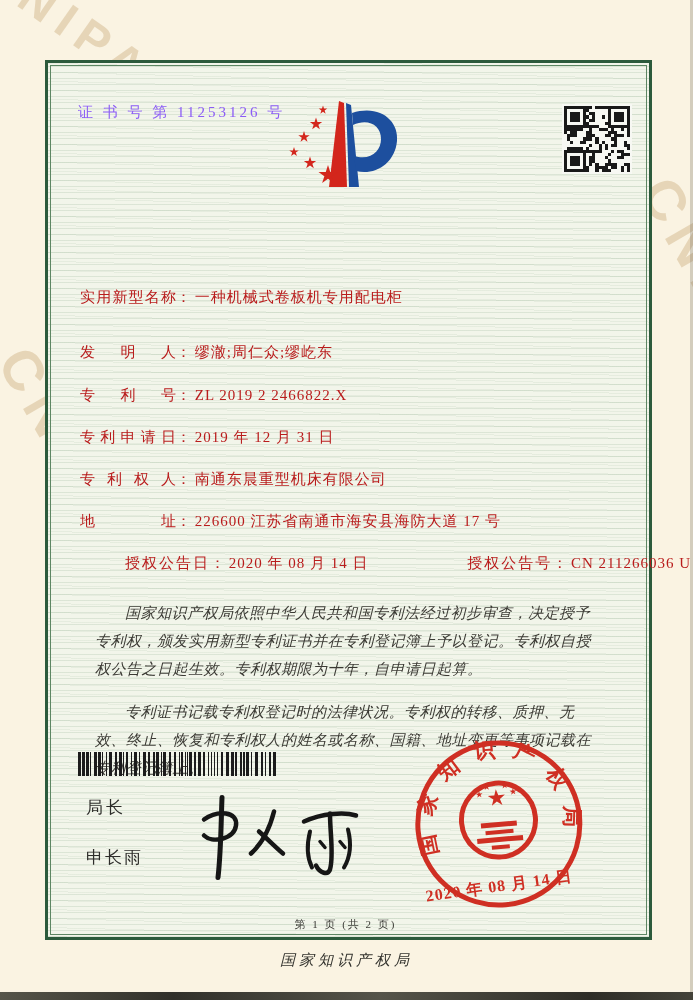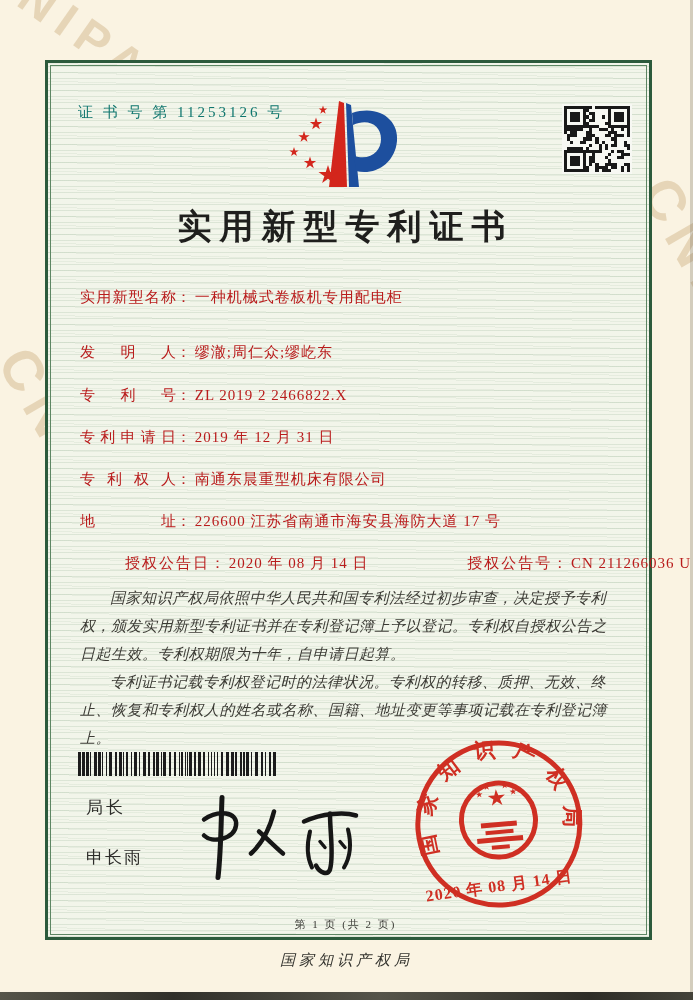--- a/index.html
+++ b/index.html
@@ -13,36 +13,36 @@
   .wm3{left:-42px;top:415px;font-size:56px;transform:rotate(60deg);}
   .wm4{left:408px;top:262px;font-size:60px;transform:rotate(55deg);color:rgba(203,172,124,0.20);}
   
   .frame{position:absolute;left:45px;top:60px;width:601px;height:874px;
          border:3px solid #2c5a3c;background-color:#f2f5ea;
          background-image:
            repeating-linear-gradient(0deg, rgba(140,172,140,0.22) 0 1px, transparent 1px 6px),
            repeating-linear-gradient(1.5deg, rgba(140,172,140,0.12) 0 1px, transparent 1px 9px);}
   .frame::after{content:"";position:absolute;left:2px;top:2px;right:2px;bottom:2px;
          border:1px solid #5d8663;pointer-events:none;}
-  .cert-no{position:absolute;left:78px;top:103px;font-size:15px;letter-spacing:3px;color:#0f766e;}
+  .cert-no{position:absolute;left:78px;top:103px;font-size:15px;letter-spacing:3px;color:#8b5cf6;}
   .logo{position:absolute;left:272px;top:90px;width:160px;height:110px;}
   .qr{position:absolute;left:562px;top:104px;width:70px;height:70px;background:#f7f8f3;
       display:grid;grid-template-columns:repeat(21,1fr);grid-template-rows:repeat(21,1fr);padding:2px;box-sizing:border-box;}
   .qr div{background:transparent;}
   .qr div.on{background:#191919;}
   .title{position:absolute;left:45px;width:601px;top:204px;text-align:center;
          font-size:34px;font-weight:bold;letter-spacing:8px;color:#1f1f1d;}
   .field-row{position:absolute;left:80px;font-size:15px;color:#b91c1c;white-space:nowrap;}
   .flabel{display:inline-block;width:96px;text-align:justify;text-align-last:justify;}
   .fvalue{letter-spacing:1px;}
   .gl2{margin-left:50px;}
   .glabel{letter-spacing:2px;margin-left:45px;}
   .paras{position:absolute;left:80px;top:584px;width:536px;font-size:15px;line-height:28px;
          color:#3b3a34;font-style:italic;}
-  .paras p{margin:0;text-indent:2em;letter-spacing:0.5px;}
+  .paras p{margin:15px;text-indent:2em;letter-spacing:0.5px;}
   .barcode{position:absolute;left:78px;top:752px;width:210px;height:24px;display:flex;align-items:stretch;}
   .barcode div{background:#1c1c1c;}
   .sig-title{position:absolute;left:86px;top:796px;font-size:17px;letter-spacing:3px;color:#2d2d2a;}
   .sig-name{position:absolute;left:86px;top:846px;font-size:17px;letter-spacing:2px;color:#2d2d2a;}
   .sig-svg{position:absolute;left:188px;top:788px;width:190px;height:98px;}
   .seal{position:absolute;left:412px;top:738px;width:174px;height:176px;transform:rotate(-5deg);}
   .page-no{position:absolute;left:45px;width:601px;top:917px;text-align:center;font-size:11px;
            letter-spacing:2px;color:#3c3c37;}
   .footer-note{position:absolute;left:0;width:693px;top:951px;text-align:center;font-size:15px;
            letter-spacing:4px;color:#33332e;font-style:italic;}
@@ -516,21 +516,20 @@
       <div class="on"></div>
       <div class="on"></div>
       <div></div>
       <div></div>
       <div></div>
       <div class="on"></div>
       <div></div>
       <div class="on"></div>
     </div>
 
-  <div class="title">实用新型专利证书</div>
 
   <div class="field-row" style="top:288px">
     <span class="flabel">实用新型名称</span><span>：</span>
     <span class="fvalue">一种机械式卷板机专用配电柜</span>
   </div>
   <div class="field-row" style="top:343px">
     <span class="flabel">发明人</span><span>：</span>
     <span class="fvalue">缪澈;周仁众;缪屹东</span>
   </div>
   <div class="field-row" style="top:386px">

